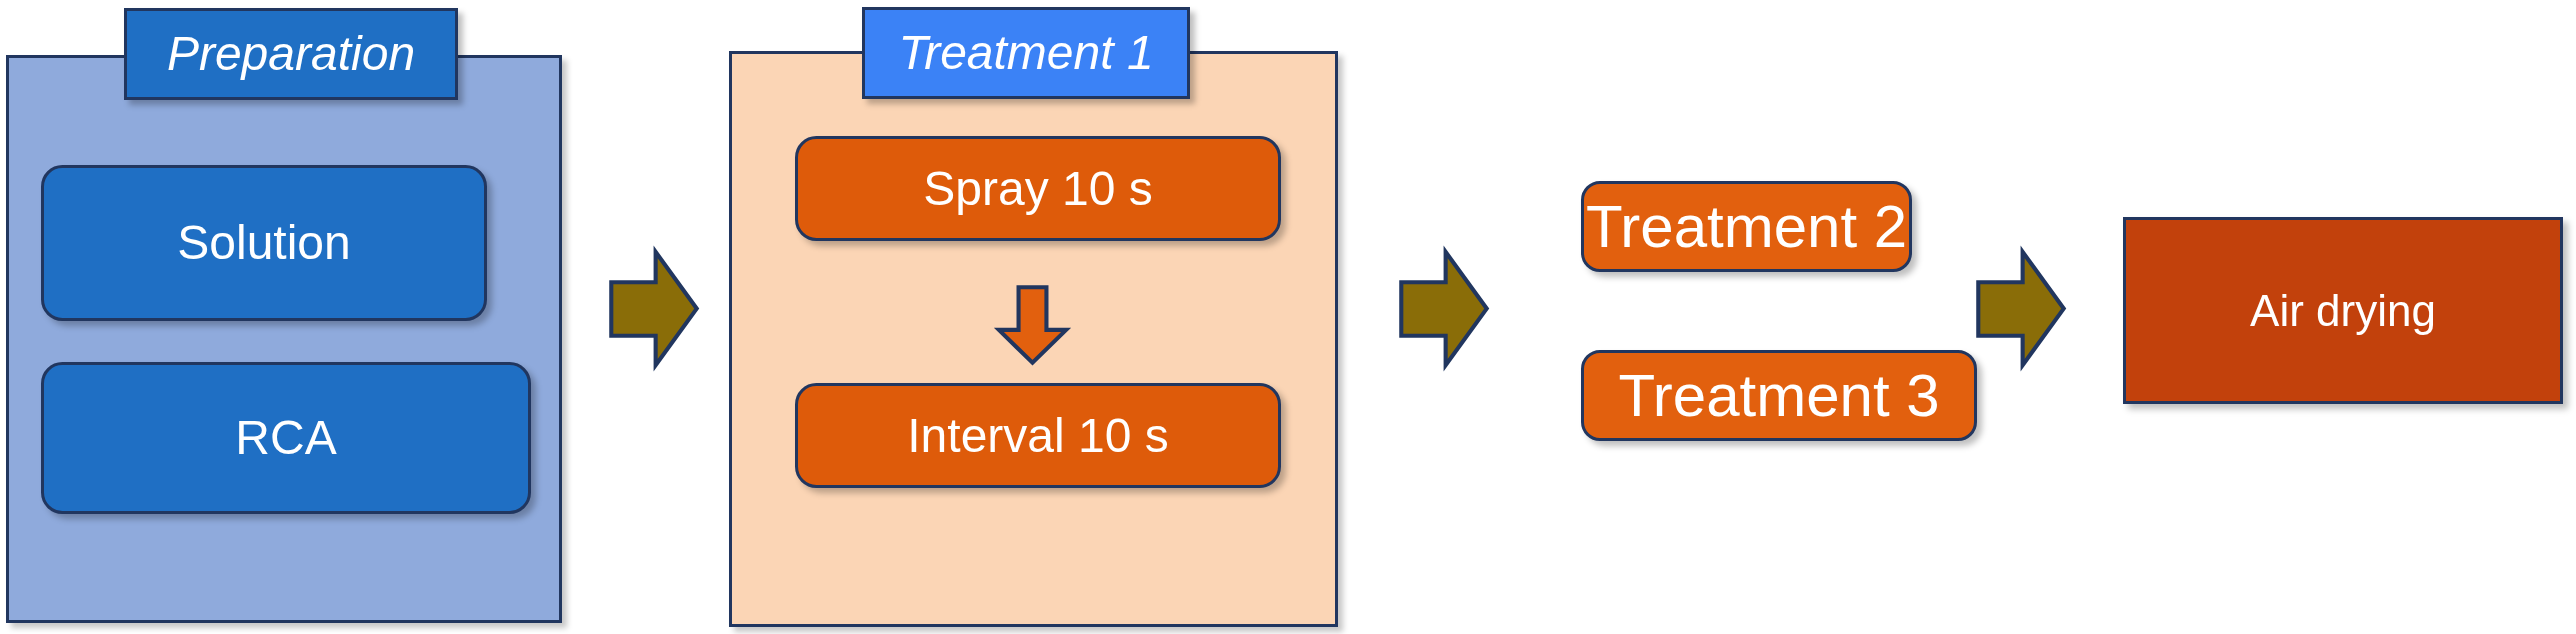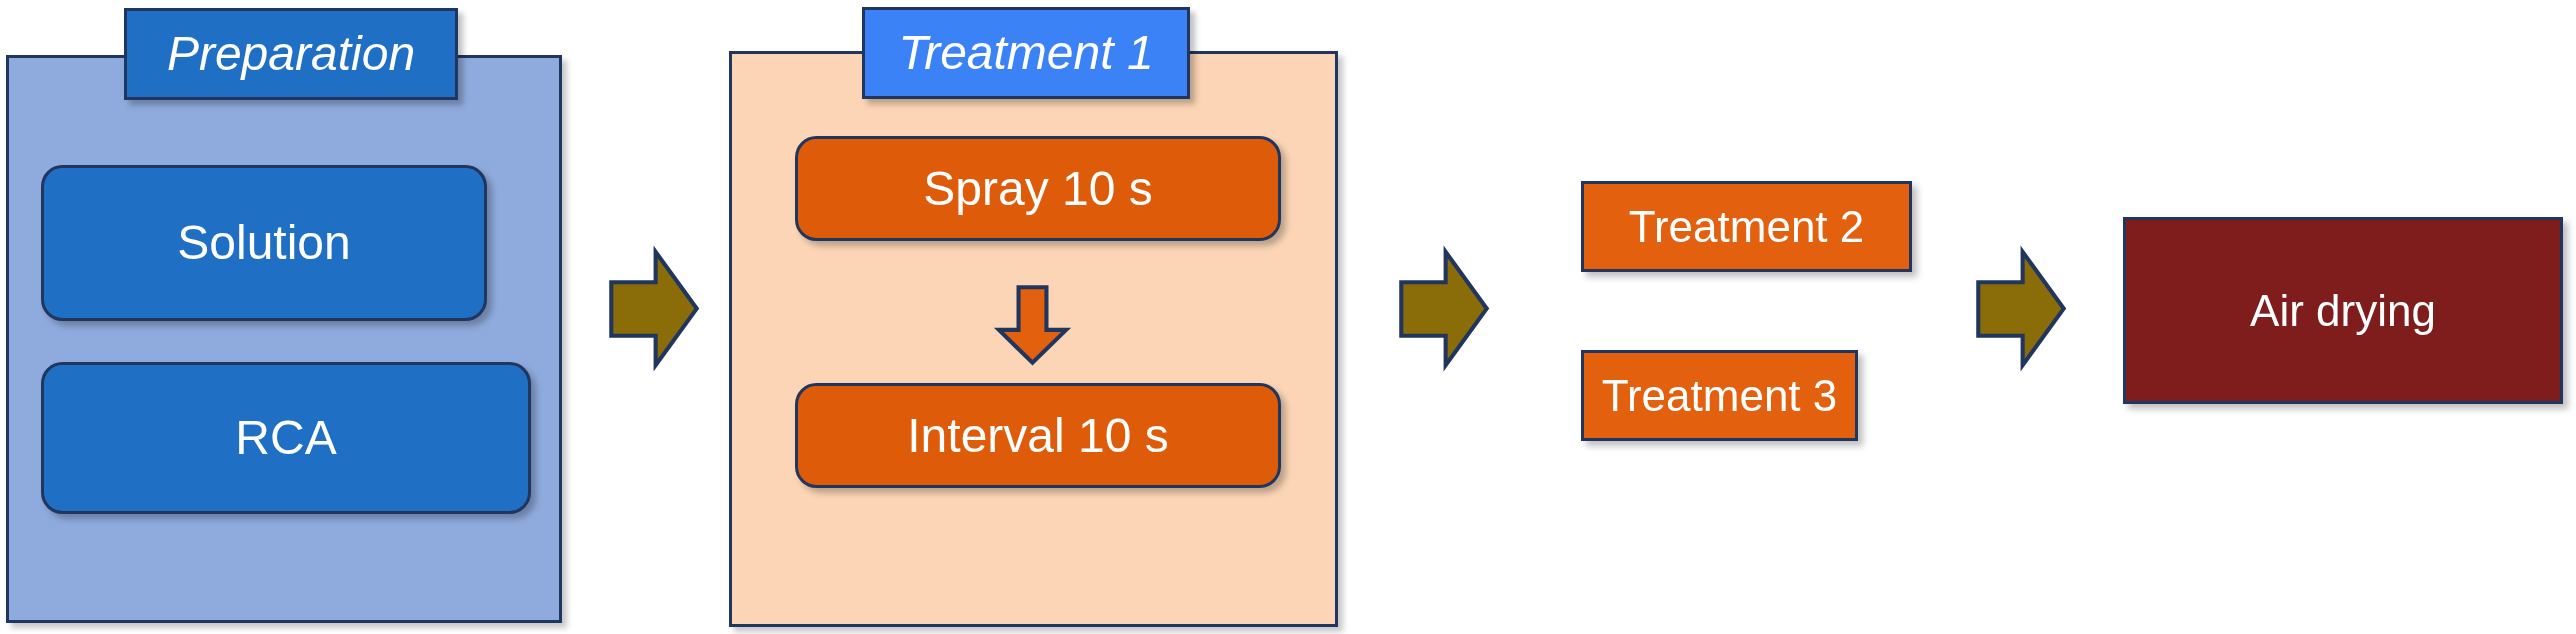--- a/index.html
+++ b/index.html
@@ -65,32 +65,32 @@
     position: absolute;
     box-sizing: border-box;
     border: 3.3px solid #21365f;
     display: flex;
     align-items: center;
     justify-content: center;
     color: #ffffff;
     box-shadow: 5px 5px 6.6px rgba(0,0,0,0.25);
   }
   .fill-orange-sq { background: #e2600e; }
-  .fill-green     { background: #7f1d1d; }
+  .fill-green     { background: #c2410c; }
 
   
   .arrow-shape {
     position: absolute;
     overflow: visible;
   }
 
   
   .t-tab      { font-size: 48px; }
   .t-box      { font-size: 48px; }
-  .t-plain    { font-size: 44px; }
+  .t-plain    { font-size: 60px; border-radius: 19px; }
   .t-green    { font-size: 44px; }
   .label-text { line-height: 1; white-space: nowrap; }
 </style>
 </head>
 <body>
 
 <div id="canvas">
 
   <div class="group-box group-prep" style="left:5.8px; top:55px; width:556px; height:568px;"></div>
 
@@ -135,21 +135,21 @@
   <div class="arrow-shape" style="left:1398px; top:245px; width:92px; height:128px;">
     <svg width="92" height="128" viewBox="0 0 112 155">
       <polygon points="4,45 58,45 58,8 108,77 58,146 58,110 4,110" fill="#8a6d08" stroke="#21365f" stroke-width="5" stroke-linejoin="miter"></polygon>
     </svg>
   </div>
 
   <div class="sq-box fill-orange-sq t-plain" style="left:1581px; top:181px; width:331px; height:91px;">
     <span class="label-text">Treatment 2</span>
   </div>
 
-  <div class="sq-box fill-orange-sq t-plain" style="left:1581px; top:350px; width:277px; height:91px;">
+  <div class="sq-box fill-orange-sq t-plain" style="left:1581px; top:350px; width:396px; height:91px;">
     <span class="label-text">Treatment 3</span>
   </div>
 
   <div class="arrow-shape" style="left:1975px; top:245px; width:92px; height:128px;">
     <svg width="92" height="128" viewBox="0 0 112 155">
       <polygon points="4,45 58,45 58,8 108,77 58,146 58,110 4,110" fill="#8a6d08" stroke="#21365f" stroke-width="5" stroke-linejoin="miter"></polygon>
     </svg>
   </div>
 
   <div class="sq-box fill-green t-green" style="left:2123px; top:217px; width:440px; height:187px;">

